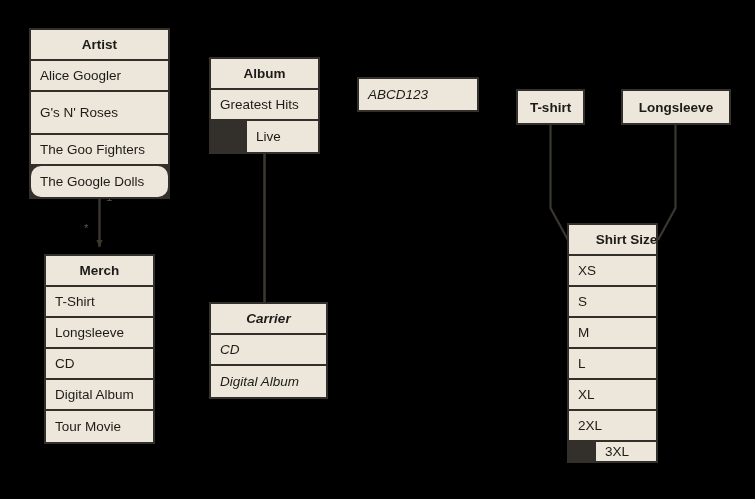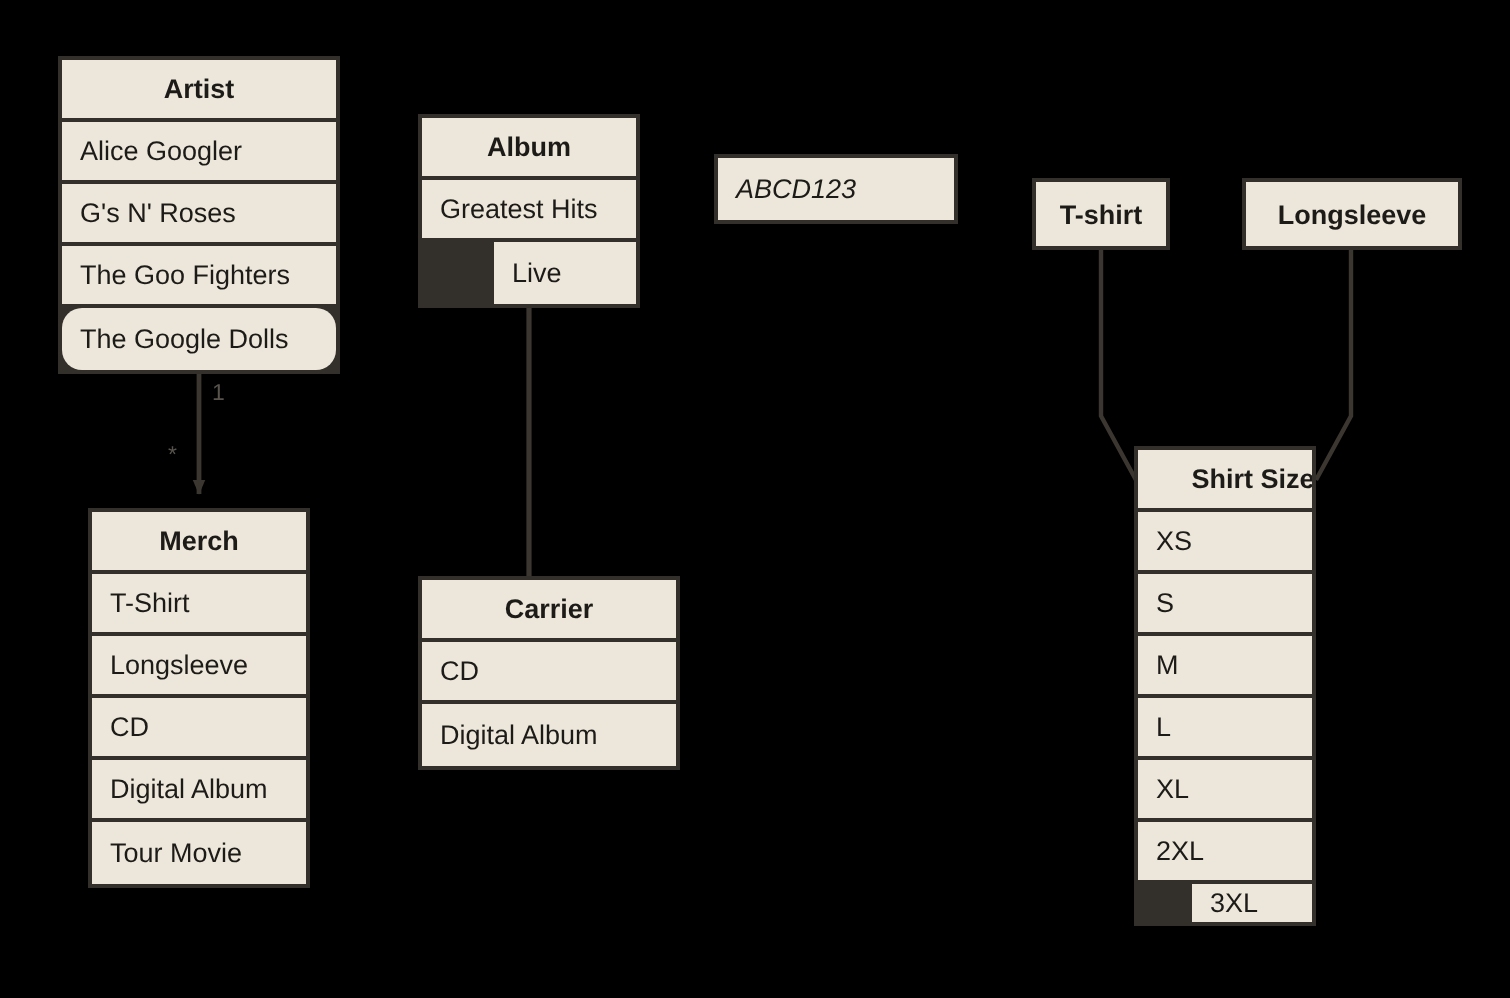--- a/index.html
+++ b/index.html
@@ -82,21 +82,21 @@
     <polyline points="675.5,121 675.5,208 658,240" fill="none" stroke="#3b3730" stroke-width="2.2"></polyline>
   </svg>
 
   <div class="edge-label" style="left:106px; top:191px;">1</div>
   <div class="edge-label" style="left:84px; top:222px;">*</div>
 
   <div id="entities-host">
       <div class="entity" style="left: 29px; top: 28px; width: 141px;">
         <div class="ent-row header" style="height: 31px;">Artist</div>
         <div class="ent-row" style="height: 31px;">Alice Googler</div>
-        <div class="ent-row" style="height: 31px;">G's N' Roses</div>
+        <div class="ent-row" style="height: 43px;">G's N' Roses</div>
         <div class="ent-row" style="height: 31px;">The Goo Fighters</div>
         <div class="ent-row" style="height: 31px; border-radius: 10px;">The Google Dolls</div>
       </div>
       <div class="entity" style="left: 209px; top: 57px; width: 111px;">
         <div class="ent-row header" style="height: 31px;">Album</div>
         <div class="ent-row" style="height: 31px;">Greatest Hits</div>
         <div class="ent-row" style="height: 31px; margin-left: 36px;">Live</div>
       </div>
       <div class="entity" style="left: 357px; top: 77px; width: 122px;">
         <div class="ent-row" style="height: 31px; font-style: italic;">ABCD123</div>
@@ -118,19 +118,19 @@
         <div class="ent-row" style="height: 19px; margin-left: 27px;">3XL</div>
       </div>
       <div class="entity" style="left: 44px; top: 254px; width: 111px;">
         <div class="ent-row header" style="height: 31px;">Merch</div>
         <div class="ent-row" style="height: 31px;">T-Shirt</div>
         <div class="ent-row" style="height: 31px;">Longsleeve</div>
         <div class="ent-row" style="height: 31px;">CD</div>
         <div class="ent-row" style="height: 31px;">Digital Album</div>
         <div class="ent-row" style="height: 31px;">Tour Movie</div>
       </div>
-      <div class="entity" style="left: 209px; top: 288px; width: 131px;">
+      <div class="entity" style="left: 209px; top: 302px; width: 119px; font-style: italic;">
         <div class="ent-row header" style="height: 31px;">Carrier</div>
         <div class="ent-row" style="height: 31px;">CD</div>
         <div class="ent-row" style="height: 31px;">Digital Album</div>
       </div>
     </div>
 </div>
 
 </body></html>

